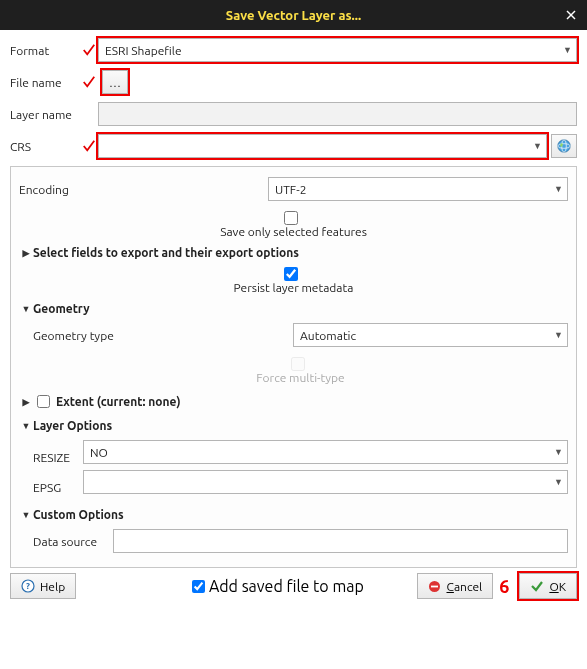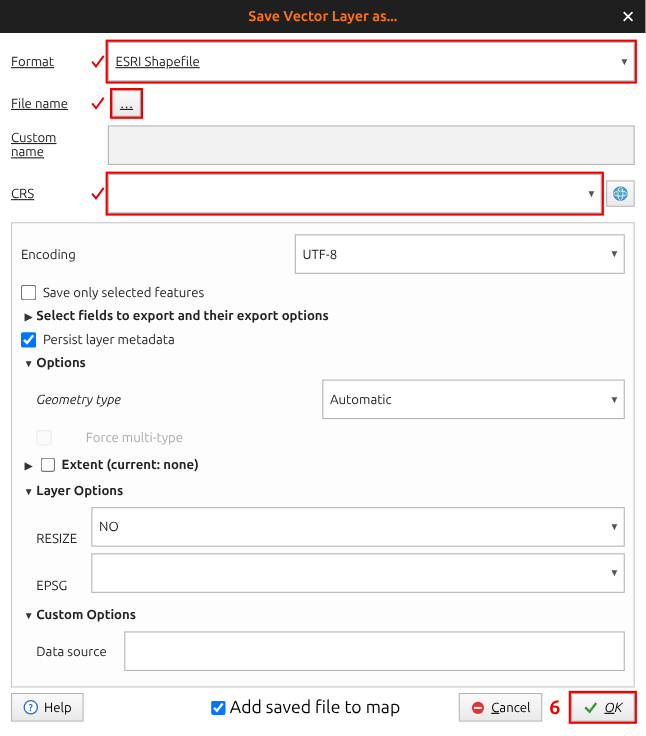--- a/index.html
+++ b/index.html
@@ -1,38 +1,38 @@
 <!DOCTYPE html>
 <html><head>
 <meta charset="utf-8">
 <style>
   * { box-sizing: border-box; font-family: "Ubuntu", "Segoe UI", Arial, sans-serif; }
   body { margin:0; padding:0; background:#fff; width:587px; height:669px; }
 
   .titlebar {
-    height:30px; background:#1f1f1f; color:#f97316; display:flex; align-items:center;
+    height:30px; background:#1f1f1f; color:#fde047; display:flex; align-items:center;
     justify-content:center; position:relative;
   }
   .titlebar .title { font-size:13px; font-weight:bold; }
   .titlebar .close {
     position:absolute; right:6px; top:5px; width:20px; height:20px; border-radius:50%;
     display:flex; align-items:center; justify-content:center; font-size:12px; color:#eee;
     cursor:pointer;
   }
   .titlebar .close svg { width:10px; height:10px; }
 
   .content { padding:8px 10px 0 10px; font-size:12px; color:#222; }
 
-  .form-row { display:flex; align-items:center; margin-bottom:8px;text-decoration:underline; }
+  .form-row { display:flex; align-items:center; margin-bottom:8px; }
   .form-label { width:70px; flex-shrink:0; }
   .checkmark { width:18px; flex-shrink:0; color:#e40000; font-size:14px; display:flex; justify-content:center; }
   .checkmark svg { width:14px; height:14px; }
 
   .combo, .text-input {
-    flex:1; height:36px; border:1px solid #b5b5b5; background:#fff; display:flex;
+    flex:1; height:24px; border:1px solid #b5b5b5; background:#fff; display:flex;
     align-items:center; padding:0 6px; position:relative; font-size:12px;
   }
   .combo .drop {
     position:absolute; right:4px; top:50%; transform:translateY(-50%); font-size:9px; color:#555;
   }
   .red-outline { outline:2px solid #ee0000; outline-offset:0; }
   .text-input input {
     border:none; outline:none; width:100%; font-size:12px; background:transparent;
   }
   .text-input .clear-x {
@@ -49,52 +49,52 @@
   .globe-btn svg { width:16px; height:16px; }
 
   .panel {
     border:1px solid #c7c7c7; margin-top:6px; padding:10px 8px 8px 8px; background:#fdfdfd;
   }
 
   .enc-row { display:flex; align-items:center; margin-bottom:10px;gap:31px; }
   .enc-row .lbl { flex:1; }
   .enc-row .combo { width:300px; flex:none; }
 
-  .chk-row { display:flex; align-items:center; margin:6px 0; }
+  .chk-row { display:flex; align-items:center; margin:6px 0;flex-direction:column; }
   .chk-row input[type=checkbox] { margin:0 6px 0 0; width:14px; height:14px; }
-  .chk-row.disabled { color:#aaa;gap:25px; }
+  .chk-row.disabled { color:#aaa; }
   .chk-row.disabled input { opacity:.4; }
 
   .collapse-row { display:flex; align-items:center; margin:8px 0; font-weight:bold; cursor:pointer; }
   .collapse-row .tri { width:14px; display:flex; justify-content:center; font-size:9px; color:#333; }
   .collapse-row .chk-inline { margin-right:6px; }
 
   .sub { margin-left:14px; }
 
   .geom-row { display:flex; align-items:center; margin:6px 0 10px 0; }
-  .geom-row .glabel { width:260px;font-style:italic; }
+  .geom-row .glabel { width:260px; }
 
   .layeropts-row { display:flex; align-items:flex-end; margin:6px 0; }
   .layeropts-row .olabel { width:50px; }
   .layeropts-row .combo, .layeropts-row .text-input { flex:1; }
 
   .custom-ds-row { display:flex; align-items:center; margin:6px 0; }
   .custom-ds-row .dlabel { width:80px; }
 
   .footer {
     height:34px; border-top:0; display:flex; align-items:center; padding:0 10px; gap:6px;
     justify-content:flex-end; margin-top:1px;
   }
   .footer .left { margin-right:auto; }
   .btn {
     height:26px; padding:0 10px; border:1px solid #b5b5b5; background:linear-gradient(#fafafa,#e9e9e9);
     display:flex; align-items:center; gap:5px; font-size:12px; cursor:pointer;
   }
   .btn .ico { width:14px; height:14px; display:flex; align-items:center; justify-content:center; }
-  .ok-highlight { outline:2px solid #ee0000; outline-offset:0;font-style:italic; }
+  .ok-highlight { outline:2px solid #ee0000; outline-offset:0; }
   .annot-6 { color:#ee0000; font-weight:bold; font-size:18px; margin-right:4px; }
 
   .add-saved { display:flex; align-items:center; gap:4px; margin-right:auto; margin-left:63px; }
   .add-saved input { margin:0; }
 
   .cancel-ico svg circle { fill:#d33; }
 </style>
 </head>
 <body>
 
@@ -129,21 +129,21 @@
       <svg viewBox="0 0 16 16">
           <path d="M2 8 L6 13 L14 2" stroke="#e40000" stroke-width="2" fill="none"></path>
         </svg>
     </div>
     <div class="aux-btn red-outline">
       <span>…</span>
     </div>
   </div>
 
   <div class="form-row">
-    <div class="form-label">Custom name</div>
+    <div class="form-label">Layer name</div>
     <div class="checkmark"></div>
     <div class="text-input" style="background:#f2f2f2;">
       <input type="text" style="background: transparent;" value="">
     </div>
   </div>
 
   <div class="form-row">
     <div class="form-label">CRS</div>
     <div class="checkmark">
       <svg viewBox="0 0 16 16">
@@ -161,21 +161,21 @@
         <path d="M5 5 L7 6 L6 9 L4 8 Z" fill="#8fd66a"></path>
       </svg>
     </div>
   </div>
 
   <div class="panel">
 
     <div class="enc-row">
       <div class="lbl">Encoding</div>
       <div class="combo">
-        <span>UTF-8</span>
+        <span>UTF-2</span>
         <span class="drop">▼</span>
       </div>
     </div>
 
     <div class="chk-row">
       <input type="checkbox" style="">
       <span>Save only selected features</span>
     </div>
 
     <div class="collapse-row">
@@ -183,21 +183,21 @@
       <span>Select fields to export and their export options</span>
     </div>
 
     <div class="chk-row">
       <input type="checkbox" checked="" style="">
       <span>Persist layer metadata</span>
     </div>
 
     <div class="collapse-row">
       <span class="tri">▼</span>
-      <span>Options</span>
+      <span>Geometry</span>
     </div>
 
     <div class="sub">
       <div class="geom-row">
         <div class="glabel">Geometry type</div>
         <div class="combo" style="flex:1;">
           <span>Automatic</span>
           <span class="drop">▼</span>
         </div>
       </div>

